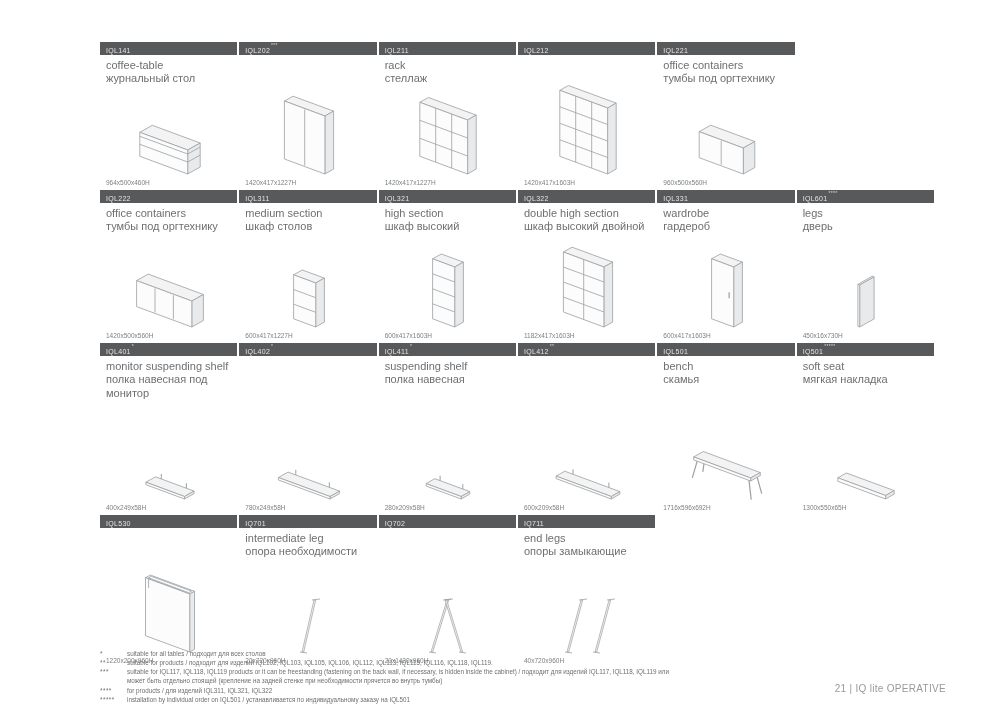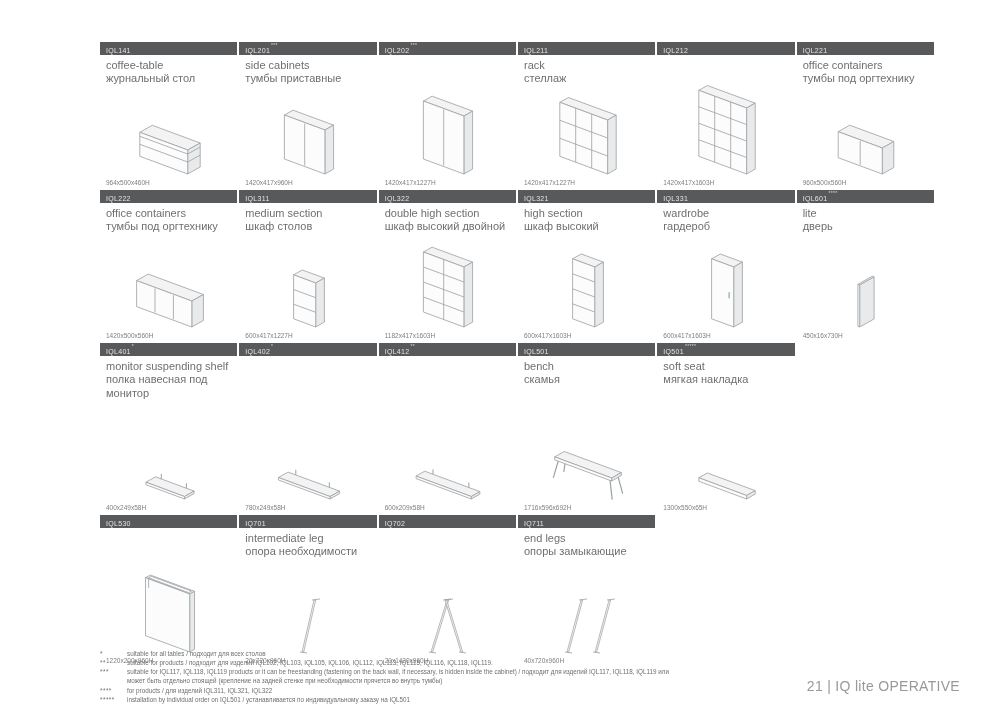--- a/index.html
+++ b/index.html
@@ -14,21 +14,21 @@
   .bar{height:13px;background:#58595b;color:#e3e3e4;font-size:7px;line-height:13px;
        padding-left:6px;margin-right:2px;letter-spacing:.3px;white-space:nowrap}
   .fm{font-size:5px;color:#d9d9da;margin-left:1px;position:relative;top:-3px}
   .desc{margin:4px 6px 0 6px;height:22px;font-size:11px;line-height:1.22;color:#6e6f71}
   .art{flex:1;display:flex;align-items:flex-end;justify-content:center;min-height:0;overflow:hidden}
   .dim{height:11px;font-size:6.5px;color:#7d7f81;padding-left:6px;margin-top:2px;white-space:nowrap}
   .notes{position:absolute;left:100px;top:649px;width:575px}
   .note{display:flex;font-size:6.3px;color:#6e6f71;line-height:1.45}
   .note .mark{width:27px;flex:none;letter-spacing:.5px}
   .note .ntext{flex:1}
-  .footer{position:absolute;right:40px;bottom:13px;font-size:14px;color:#97999c;letter-spacing:.3px}
+  .footer{position:absolute;right:54px;bottom:13px;font-size:10px;color:#97999c;letter-spacing:.3px}
 </style>
 </head>
 <body>
 
 <div class="page">
   <div class="grid-area">
 
     <div class="prow r1">
       <div class="cell">
         <div class="bar"><span class="code">IQL141</span><sup class="fm"></sup></div>
@@ -41,36 +41,20 @@
               <polygon points="34.8,49.3 82.7,67.0 95.2,60.0 47.3,42.3" fill="#f3f3f4" stroke="#9ba0a3" stroke-width="0.8" stroke-linejoin="round"></polygon>
               <polygon points="82.7,91.0 95.2,84.0 95.2,60.0 82.7,67.0" fill="#e9eaeb" stroke="#9ba0a3" stroke-width="0.8" stroke-linejoin="round"></polygon>
               <polygon points="34.8,73.3 82.7,91.0 82.7,67.0 34.8,49.3" fill="#fcfcfc" stroke="#9ba0a3" stroke-width="0.8" stroke-linejoin="round"></polygon>
               <line x1="34.8" y1="61.3" x2="82.7" y2="79.0" stroke="#9ba0a3" stroke-width="0.8"></line>
               <line x1="82.7" y1="79.0" x2="95.2" y2="72.0" stroke="#9ba0a3" stroke-width="0.8"></line>
               <line x1="34.8" y1="53.3" x2="82.7" y2="71.0" stroke="#9ba0a3" stroke-width="0.8"></line>
               <line x1="82.7" y1="71.0" x2="95.2" y2="64.0" stroke="#9ba0a3" stroke-width="0.8"></line>
             </svg>
           </div>
         <div class="dim">964x500x460H</div>
-      </div>
-      <div class="cell">
-        <div class="bar"><span class="code">IQL201</span><sup class="fm">***</sup></div>
-        <div class="desc">
-            <div>side cabinets</div>
-            <div>тумбы приставные</div>
-          </div>
-        <div class="art">
-            <svg class="draw" width="130" height="94">
-              <polygon points="40.4,32.0 80.9,47.0 89.6,42.1 49.1,27.2" fill="#f3f3f4" stroke="#9ba0a3" stroke-width="0.8" stroke-linejoin="round"></polygon>
-              <polygon points="80.9,91.0 89.6,86.1 89.6,42.1 80.9,47.0" fill="#e9eaeb" stroke="#9ba0a3" stroke-width="0.8" stroke-linejoin="round"></polygon>
-              <polygon points="40.4,76.0 80.9,91.0 80.9,47.0 40.4,32.0" fill="#fcfcfc" stroke="#9ba0a3" stroke-width="0.8" stroke-linejoin="round"></polygon>
-              <line x1="60.7" y1="82.5" x2="60.7" y2="40.5" stroke="#9ba0a3" stroke-width="0.8"></line>
-            </svg>
-          </div>
-        <div class="dim">1420x417x960H</div>
       </div>
       <div class="cell">
         <div class="bar"><span class="code">IQL202</span><sup class="fm">***</sup></div>
         <div class="desc">
             <div></div>
             <div></div>
           </div>
         <div class="art">
             <svg class="draw" width="130" height="94">
               <polygon points="40.4,18.0 80.9,33.0 89.6,28.1 49.1,13.2" fill="#f3f3f4" stroke="#9ba0a3" stroke-width="0.8" stroke-linejoin="round"></polygon>
@@ -167,76 +151,76 @@
               <polygon points="49.6,38.8 71.7,47.0 80.4,42.1 58.3,34.0" fill="#f3f3f4" stroke="#9ba0a3" stroke-width="0.8" stroke-linejoin="round"></polygon>
               <polygon points="71.7,91.0 80.4,86.1 80.4,42.1 71.7,47.0" fill="#e9eaeb" stroke="#9ba0a3" stroke-width="0.8" stroke-linejoin="round"></polygon>
               <polygon points="49.6,82.8 71.7,91.0 71.7,47.0 49.6,38.8" fill="#fcfcfc" stroke="#9ba0a3" stroke-width="0.8" stroke-linejoin="round"></polygon>
               <line x1="49.6" y1="68.2" x2="71.7" y2="76.3" stroke="#9ba0a3" stroke-width="0.8"></line>
               <line x1="49.6" y1="53.5" x2="71.7" y2="61.7" stroke="#9ba0a3" stroke-width="0.8"></line>
             </svg>
           </div>
         <div class="dim">600x417x1227H</div>
       </div>
       <div class="cell">
+        <div class="bar"><span class="code">IQL321</span><sup class="fm"></sup></div>
+        <div class="desc">
+            <div>high section</div>
+            <div>шкаф высокий</div>
+          </div>
+        <div class="art">
+            <svg class="draw" width="130" height="94">
+              <polygon points="49.6,22.8 71.7,31.0 80.4,26.1 58.3,18.0" fill="#f3f3f4" stroke="#9ba0a3" stroke-width="0.8" stroke-linejoin="round"></polygon>
+              <polygon points="71.7,91.0 80.4,86.1 80.4,26.1 71.7,31.0" fill="#e9eaeb" stroke="#9ba0a3" stroke-width="0.8" stroke-linejoin="round"></polygon>
+              <polygon points="49.6,82.8 71.7,91.0 71.7,31.0 49.6,22.8" fill="#fcfcfc" stroke="#9ba0a3" stroke-width="0.8" stroke-linejoin="round"></polygon>
+              <line x1="49.6" y1="67.8" x2="71.7" y2="76.0" stroke="#9ba0a3" stroke-width="0.8"></line>
+              <line x1="49.6" y1="52.8" x2="71.7" y2="61.0" stroke="#9ba0a3" stroke-width="0.8"></line>
+              <line x1="49.6" y1="37.8" x2="71.7" y2="46.0" stroke="#9ba0a3" stroke-width="0.8"></line>
+            </svg>
+          </div>
+        <div class="dim">600x417x1603H</div>
+      </div>
+      <div class="cell">
         <div class="bar"><span class="code">IQL322</span><sup class="fm"></sup></div>
         <div class="desc">
             <div>double high section</div>
             <div>шкаф высокий двойной</div>
           </div>
         <div class="art">
             <svg class="draw" width="130" height="94">
               <polygon points="40.4,16.0 80.9,31.0 89.6,26.1 49.1,11.2" fill="#f3f3f4" stroke="#9ba0a3" stroke-width="0.8" stroke-linejoin="round"></polygon>
               <polygon points="80.9,91.0 89.6,86.1 89.6,26.1 80.9,31.0" fill="#e9eaeb" stroke="#9ba0a3" stroke-width="0.8" stroke-linejoin="round"></polygon>
               <polygon points="40.4,76.0 80.9,91.0 80.9,31.0 40.4,16.0" fill="#fcfcfc" stroke="#9ba0a3" stroke-width="0.8" stroke-linejoin="round"></polygon>
               <line x1="60.7" y1="83.5" x2="60.7" y2="23.5" stroke="#9ba0a3" stroke-width="0.8"></line>
               <line x1="40.4" y1="61.0" x2="80.9" y2="76.0" stroke="#9ba0a3" stroke-width="0.8"></line>
               <line x1="40.4" y1="46.0" x2="80.9" y2="61.0" stroke="#9ba0a3" stroke-width="0.8"></line>
               <line x1="40.4" y1="31.0" x2="80.9" y2="46.0" stroke="#9ba0a3" stroke-width="0.8"></line>
             </svg>
           </div>
         <div class="dim">1182x417x1603H</div>
       </div>
       <div class="cell">
-        <div class="bar"><span class="code">IQL321</span><sup class="fm"></sup></div>
-        <div class="desc">
-            <div>high section</div>
-            <div>шкаф высокий</div>
-          </div>
-        <div class="art">
-            <svg class="draw" width="130" height="94">
-              <polygon points="49.6,22.8 71.7,31.0 80.4,26.1 58.3,18.0" fill="#f3f3f4" stroke="#9ba0a3" stroke-width="0.8" stroke-linejoin="round"></polygon>
-              <polygon points="71.7,91.0 80.4,86.1 80.4,26.1 71.7,31.0" fill="#e9eaeb" stroke="#9ba0a3" stroke-width="0.8" stroke-linejoin="round"></polygon>
-              <polygon points="49.6,82.8 71.7,91.0 71.7,31.0 49.6,22.8" fill="#fcfcfc" stroke="#9ba0a3" stroke-width="0.8" stroke-linejoin="round"></polygon>
-              <line x1="49.6" y1="67.8" x2="71.7" y2="76.0" stroke="#9ba0a3" stroke-width="0.8"></line>
-              <line x1="49.6" y1="52.8" x2="71.7" y2="61.0" stroke="#9ba0a3" stroke-width="0.8"></line>
-              <line x1="49.6" y1="37.8" x2="71.7" y2="46.0" stroke="#9ba0a3" stroke-width="0.8"></line>
-            </svg>
-          </div>
-        <div class="dim">600x417x1603H</div>
-      </div>
-      <div class="cell">
         <div class="bar"><span class="code">IQL331</span><sup class="fm"></sup></div>
         <div class="desc">
             <div>wardrobe</div>
             <div>гардероб</div>
           </div>
         <div class="art">
             <svg class="draw" width="130" height="94">
               <polygon points="49.6,22.8 71.7,31.0 80.4,26.1 58.3,18.0" fill="#f3f3f4" stroke="#9ba0a3" stroke-width="0.8" stroke-linejoin="round"></polygon>
               <polygon points="71.7,91.0 80.4,86.1 80.4,26.1 71.7,31.0" fill="#e9eaeb" stroke="#9ba0a3" stroke-width="0.8" stroke-linejoin="round"></polygon>
               <polygon points="49.6,82.8 71.7,91.0 71.7,31.0 49.6,22.8" fill="#fcfcfc" stroke="#9ba0a3" stroke-width="0.8" stroke-linejoin="round"></polygon>
               <line x1="67.1" y1="62.3" x2="67.1" y2="56.3" stroke="#9ba0a3" stroke-width="1.2"></line>
             </svg>
           </div>
         <div class="dim">600x417x1603H</div>
       </div>
       <div class="cell">
         <div class="bar"><span class="code">IQL601</span><sup class="fm">****</sup></div>
         <div class="desc">
-            <div>lite</div>
+            <div>legs</div>
             <div>дверь</div>
           </div>
         <div class="art">
             <svg class="draw" width="130" height="94">
               <polygon points="56.9,48.3 58.7,49.0 73.1,40.9 71.3,40.2" fill="#f3f3f4" stroke="#9ba0a3" stroke-width="0.8" stroke-linejoin="round"></polygon>
               <polygon points="58.7,91.0 73.1,82.9 73.1,40.9 58.7,49.0" fill="#e9eaeb" stroke="#9ba0a3" stroke-width="0.8" stroke-linejoin="round"></polygon>
               <polygon points="56.9,90.3 58.7,91.0 58.7,49.0 56.9,48.3" fill="#fcfcfc" stroke="#9ba0a3" stroke-width="0.8" stroke-linejoin="round"></polygon>
             </svg>
           </div>
         <div class="dim">450x16x730H</div>
@@ -270,20 +254,37 @@
         <div class="art">
             <svg class="draw" width="130" height="94">
               <polygon points="34.4,69.5 86.0,88.5 95.6,83.1 44.0,64.1" fill="#f3f3f4" stroke="#9ba0a3" stroke-width="0.8" stroke-linejoin="round"></polygon>
               <polygon points="86.0,91.0 95.6,85.6 95.6,83.1 86.0,88.5" fill="#e9eaeb" stroke="#9ba0a3" stroke-width="0.8" stroke-linejoin="round"></polygon>
               <polygon points="34.4,72.0 86.0,91.0 86.0,88.5 34.4,69.5" fill="#fcfcfc" stroke="#9ba0a3" stroke-width="0.8" stroke-linejoin="round"></polygon>
               <line x1="51.8" y1="66.9" x2="51.8" y2="61.9" stroke="#9ba0a3" stroke-width="1"></line>
               <line x1="85.3" y1="79.3" x2="85.3" y2="74.3" stroke="#9ba0a3" stroke-width="1"></line>
             </svg>
           </div>
         <div class="dim">780x249x58H</div>
+      </div>
+      <div class="cell">
+        <div class="bar"><span class="code">IQL411</span><sup class="fm">*</sup></div>
+        <div class="desc">
+            <div>suspending shelf</div>
+            <div>полка навесная</div>
+          </div>
+        <div class="art">
+            <svg class="draw" width="130" height="94">
+              <polygon points="43.2,75.6 78.2,88.5 86.8,83.6 51.8,70.7" fill="#f3f3f4" stroke="#9ba0a3" stroke-width="0.8" stroke-linejoin="round"></polygon>
+              <polygon points="78.2,91.0 86.8,86.1 86.8,83.6 78.2,88.5" fill="#e9eaeb" stroke="#9ba0a3" stroke-width="0.8" stroke-linejoin="round"></polygon>
+              <polygon points="43.2,78.1 78.2,91.0 78.2,88.5 43.2,75.6" fill="#fcfcfc" stroke="#9ba0a3" stroke-width="0.8" stroke-linejoin="round"></polygon>
+              <line x1="57.1" y1="72.7" x2="57.1" y2="67.7" stroke="#9ba0a3" stroke-width="1"></line>
+              <line x1="79.8" y1="81.1" x2="79.8" y2="76.1" stroke="#9ba0a3" stroke-width="1"></line>
+            </svg>
+          </div>
+        <div class="dim">280x209x58H</div>
       </div>
       <div class="cell">
         <div class="bar"><span class="code">IQL412</span><sup class="fm">**</sup></div>
         <div class="desc">
             <div></div>
             <div></div>
           </div>
         <div class="art">
             <svg class="draw" width="130" height="94">
               <polygon points="33.1,68.1 88.3,88.5 96.9,83.6 41.7,63.2" fill="#f3f3f4" stroke="#9ba0a3" stroke-width="0.8" stroke-linejoin="round"></polygon>

